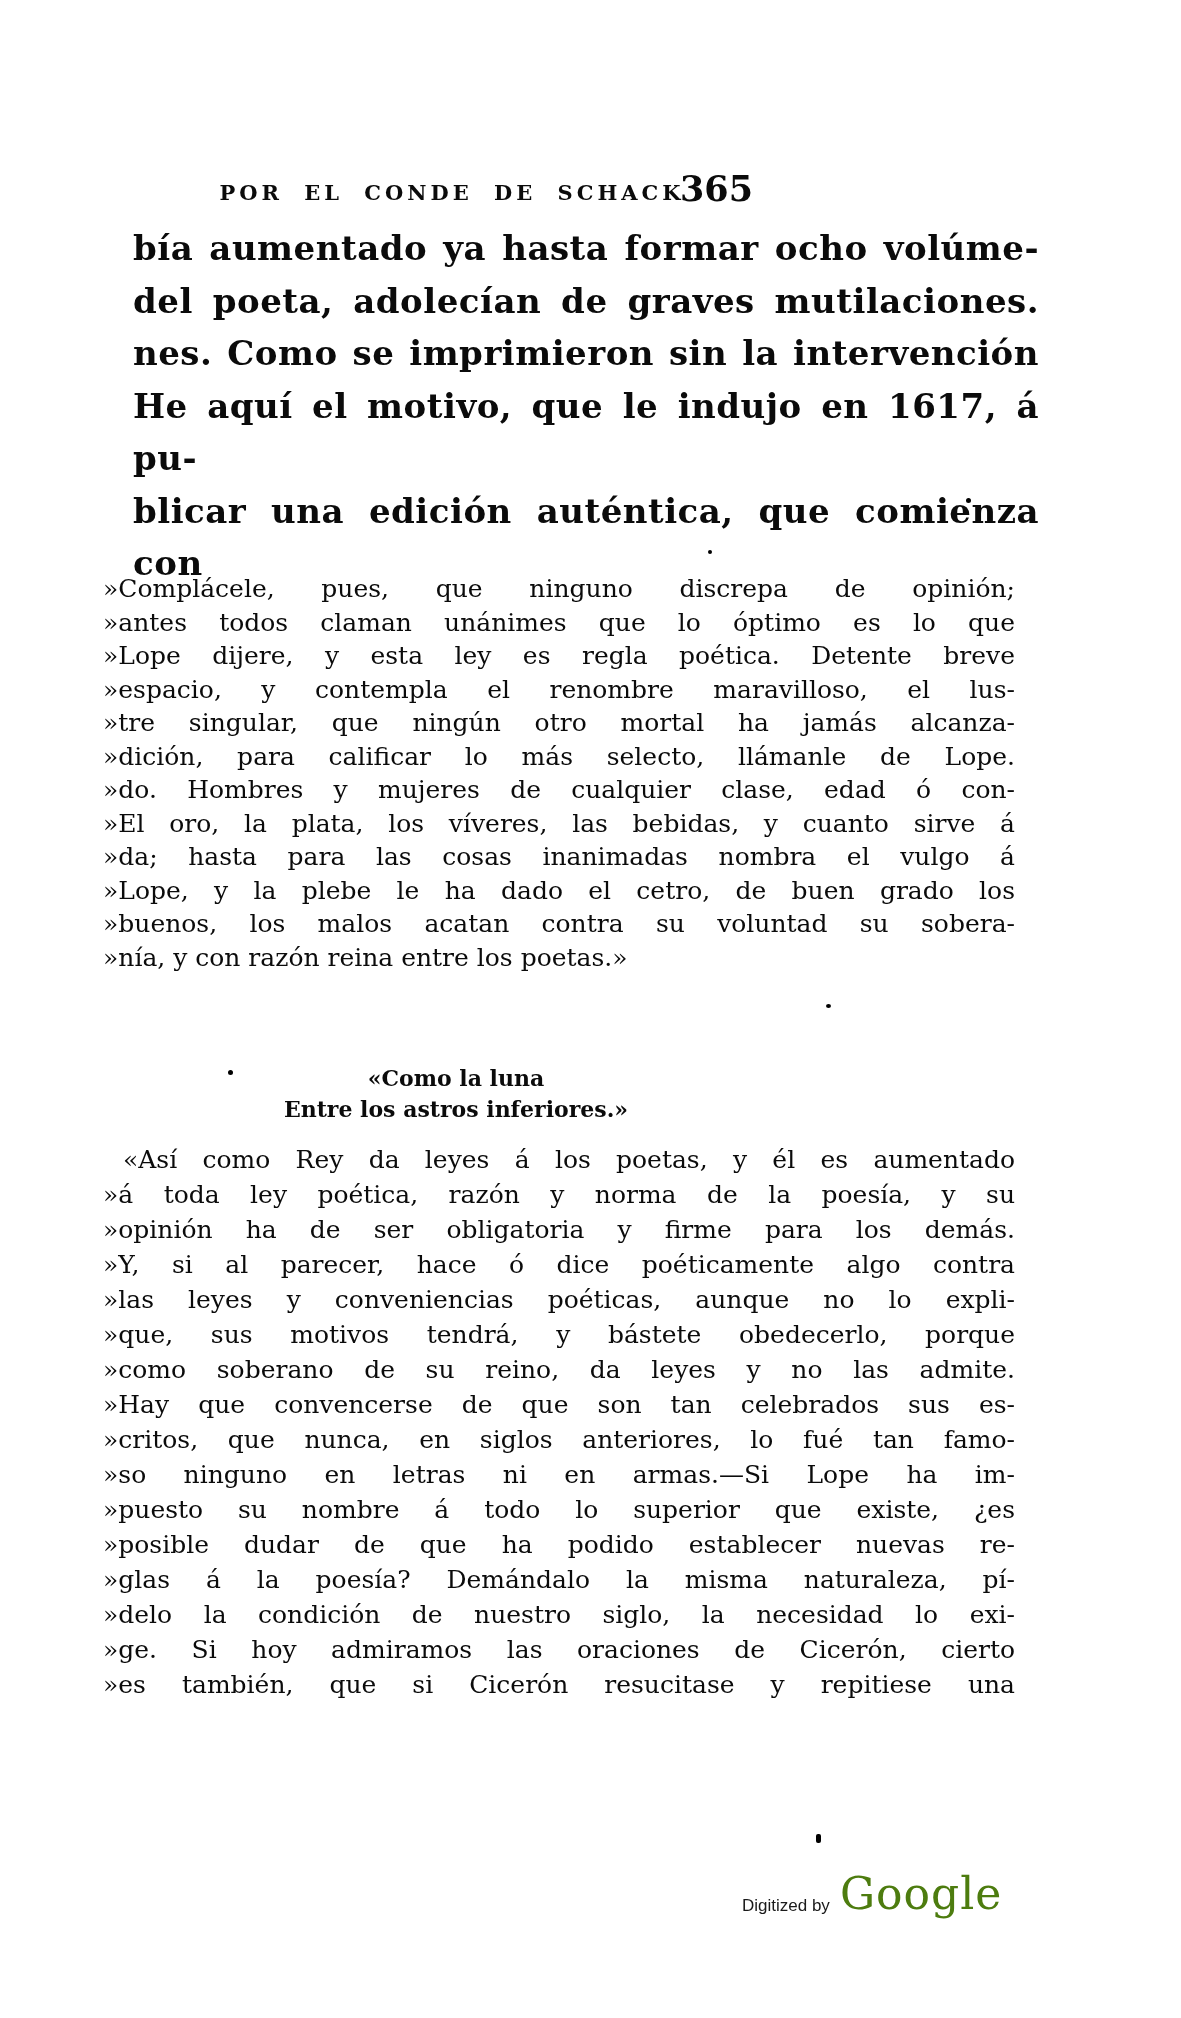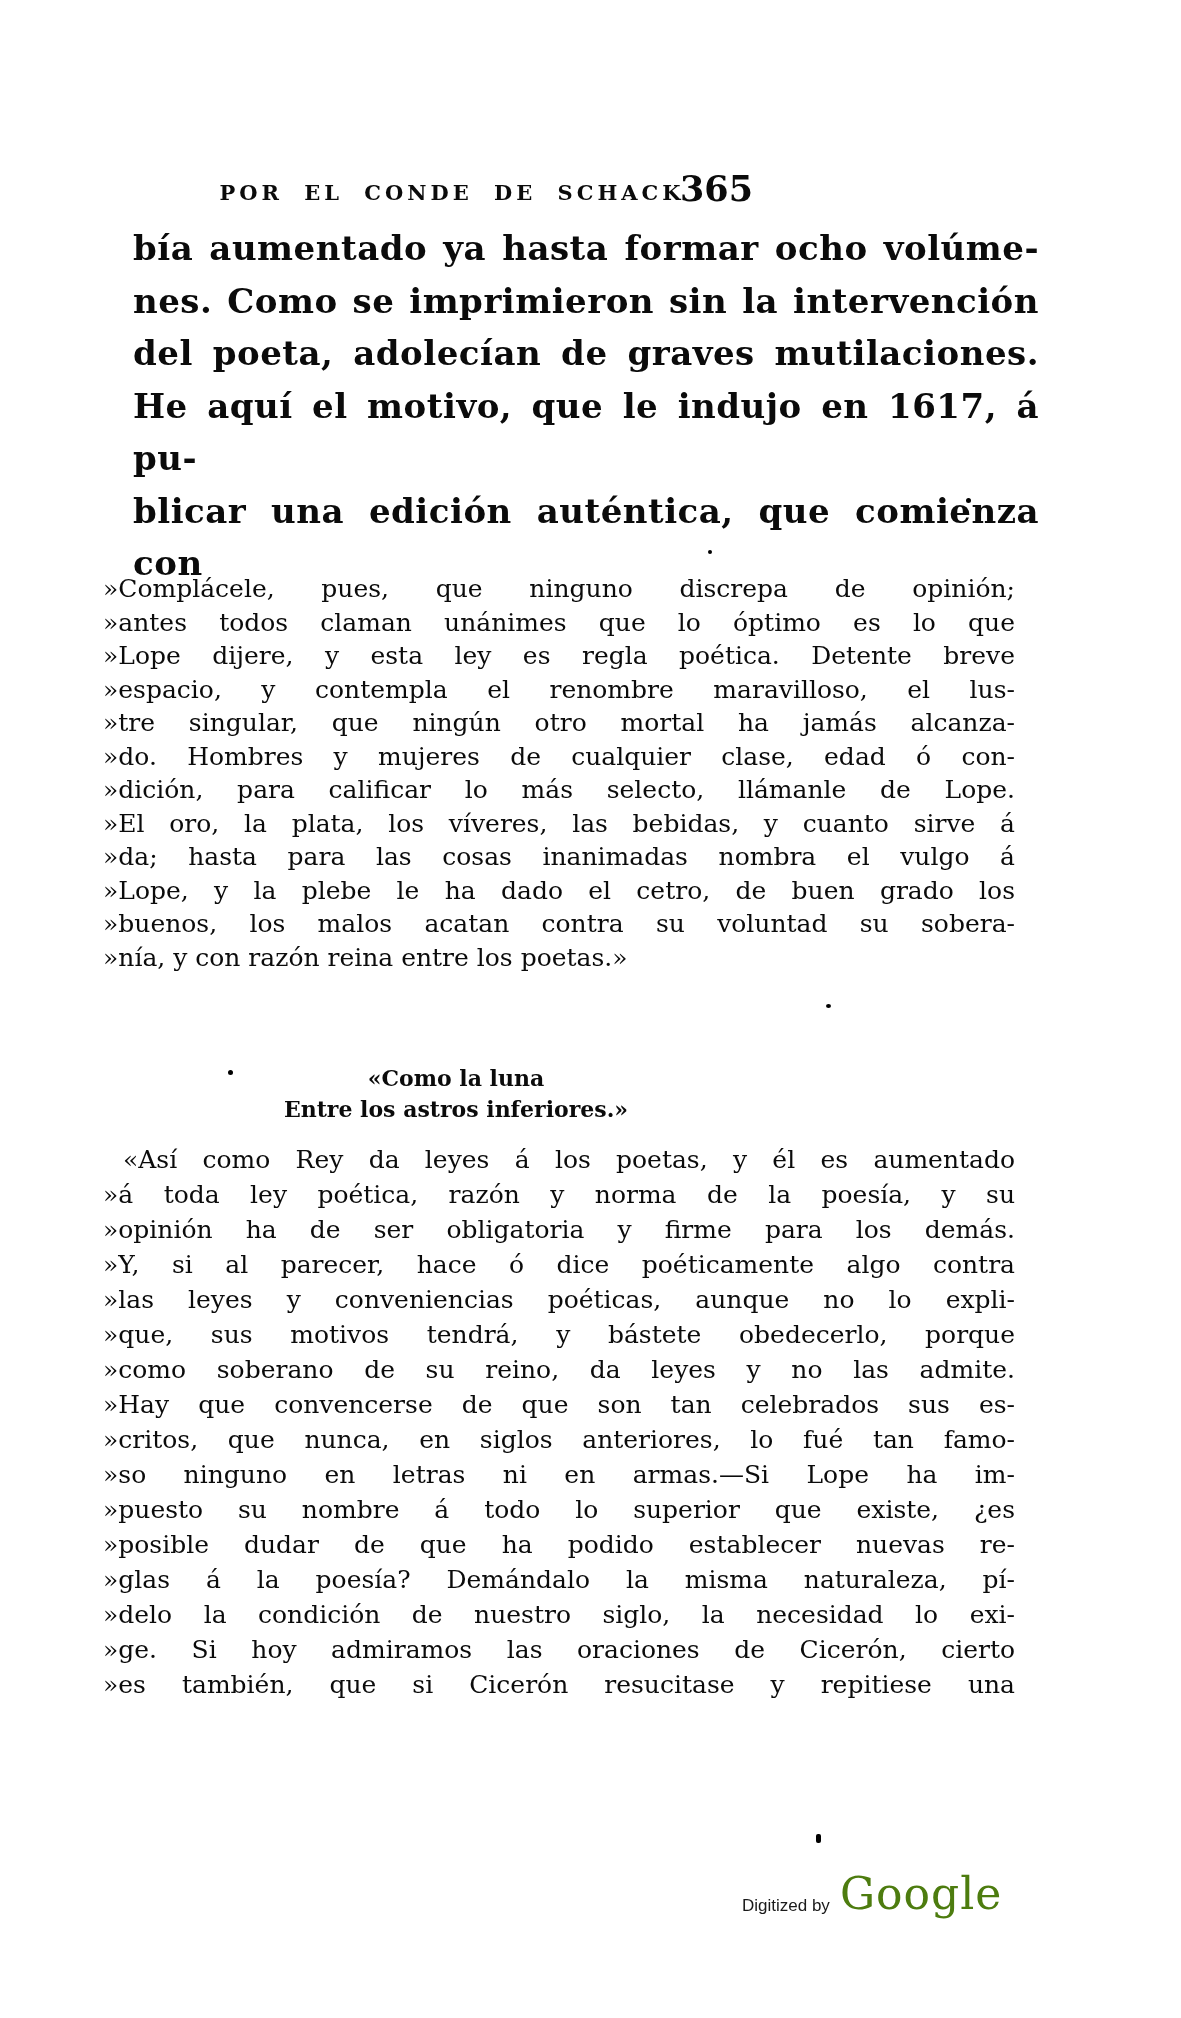--- a/index.html
+++ b/index.html
@@ -116,34 +116,34 @@
 <body>
 
 <div class="page">
 
   <div class="running-head">POR EL CONDE DE SCHACK</div>
 
   <div class="page-number">365</div>
 
   <div class="para-main">
       <div class="line">bía aumentado ya hasta formar ocho volúme-</div>
+      <div class="line">del poeta, adolecían de graves mutilaciones.</div>
       <div class="line">nes. Como se imprimieron sin la intervención</div>
-      <div class="line">del poeta, adolecían de graves mutilaciones.</div>
       <div class="line">He aquí el motivo, que le indujo en 1617, á pu-</div>
       <div class="line">blicar una edición auténtica, que comienza con</div>
     </div>
 
   <div class="quote1">
       <div class="line">»Complácele, pues, que ninguno discrepa de opinión;</div>
       <div class="line">»antes todos claman unánimes que lo óptimo es lo que</div>
       <div class="line">»Lope dijere, y esta ley es regla poética. Detente breve</div>
       <div class="line">»espacio, y contempla el renombre maravilloso, el lus-</div>
       <div class="line">»tre singular, que ningún otro mortal ha jamás alcanza-</div>
+      <div class="line">»dición, para calificar lo más selecto, llámanle de Lope.</div>
       <div class="line">»do. Hombres y mujeres de cualquier clase, edad ó con-</div>
-      <div class="line">»dición, para calificar lo más selecto, llámanle de Lope.</div>
       <div class="line">»El oro, la plata, los víveres, las bebidas, y cuanto sirve á</div>
       <div class="line">»da; hasta para las cosas inanimadas nombra el vulgo á</div>
       <div class="line">»Lope, y la plebe le ha dado el cetro, de buen grado los</div>
       <div class="line">»buenos, los malos acatan contra su voluntad su sobera-</div>
       <div class="line">»nía, y con razón reina entre los poetas.»</div>
     </div>
 
   <div class="verse">
       <div class="line">«Como la luna</div>
       <div class="line">Entre los astros inferiores.»</div>

